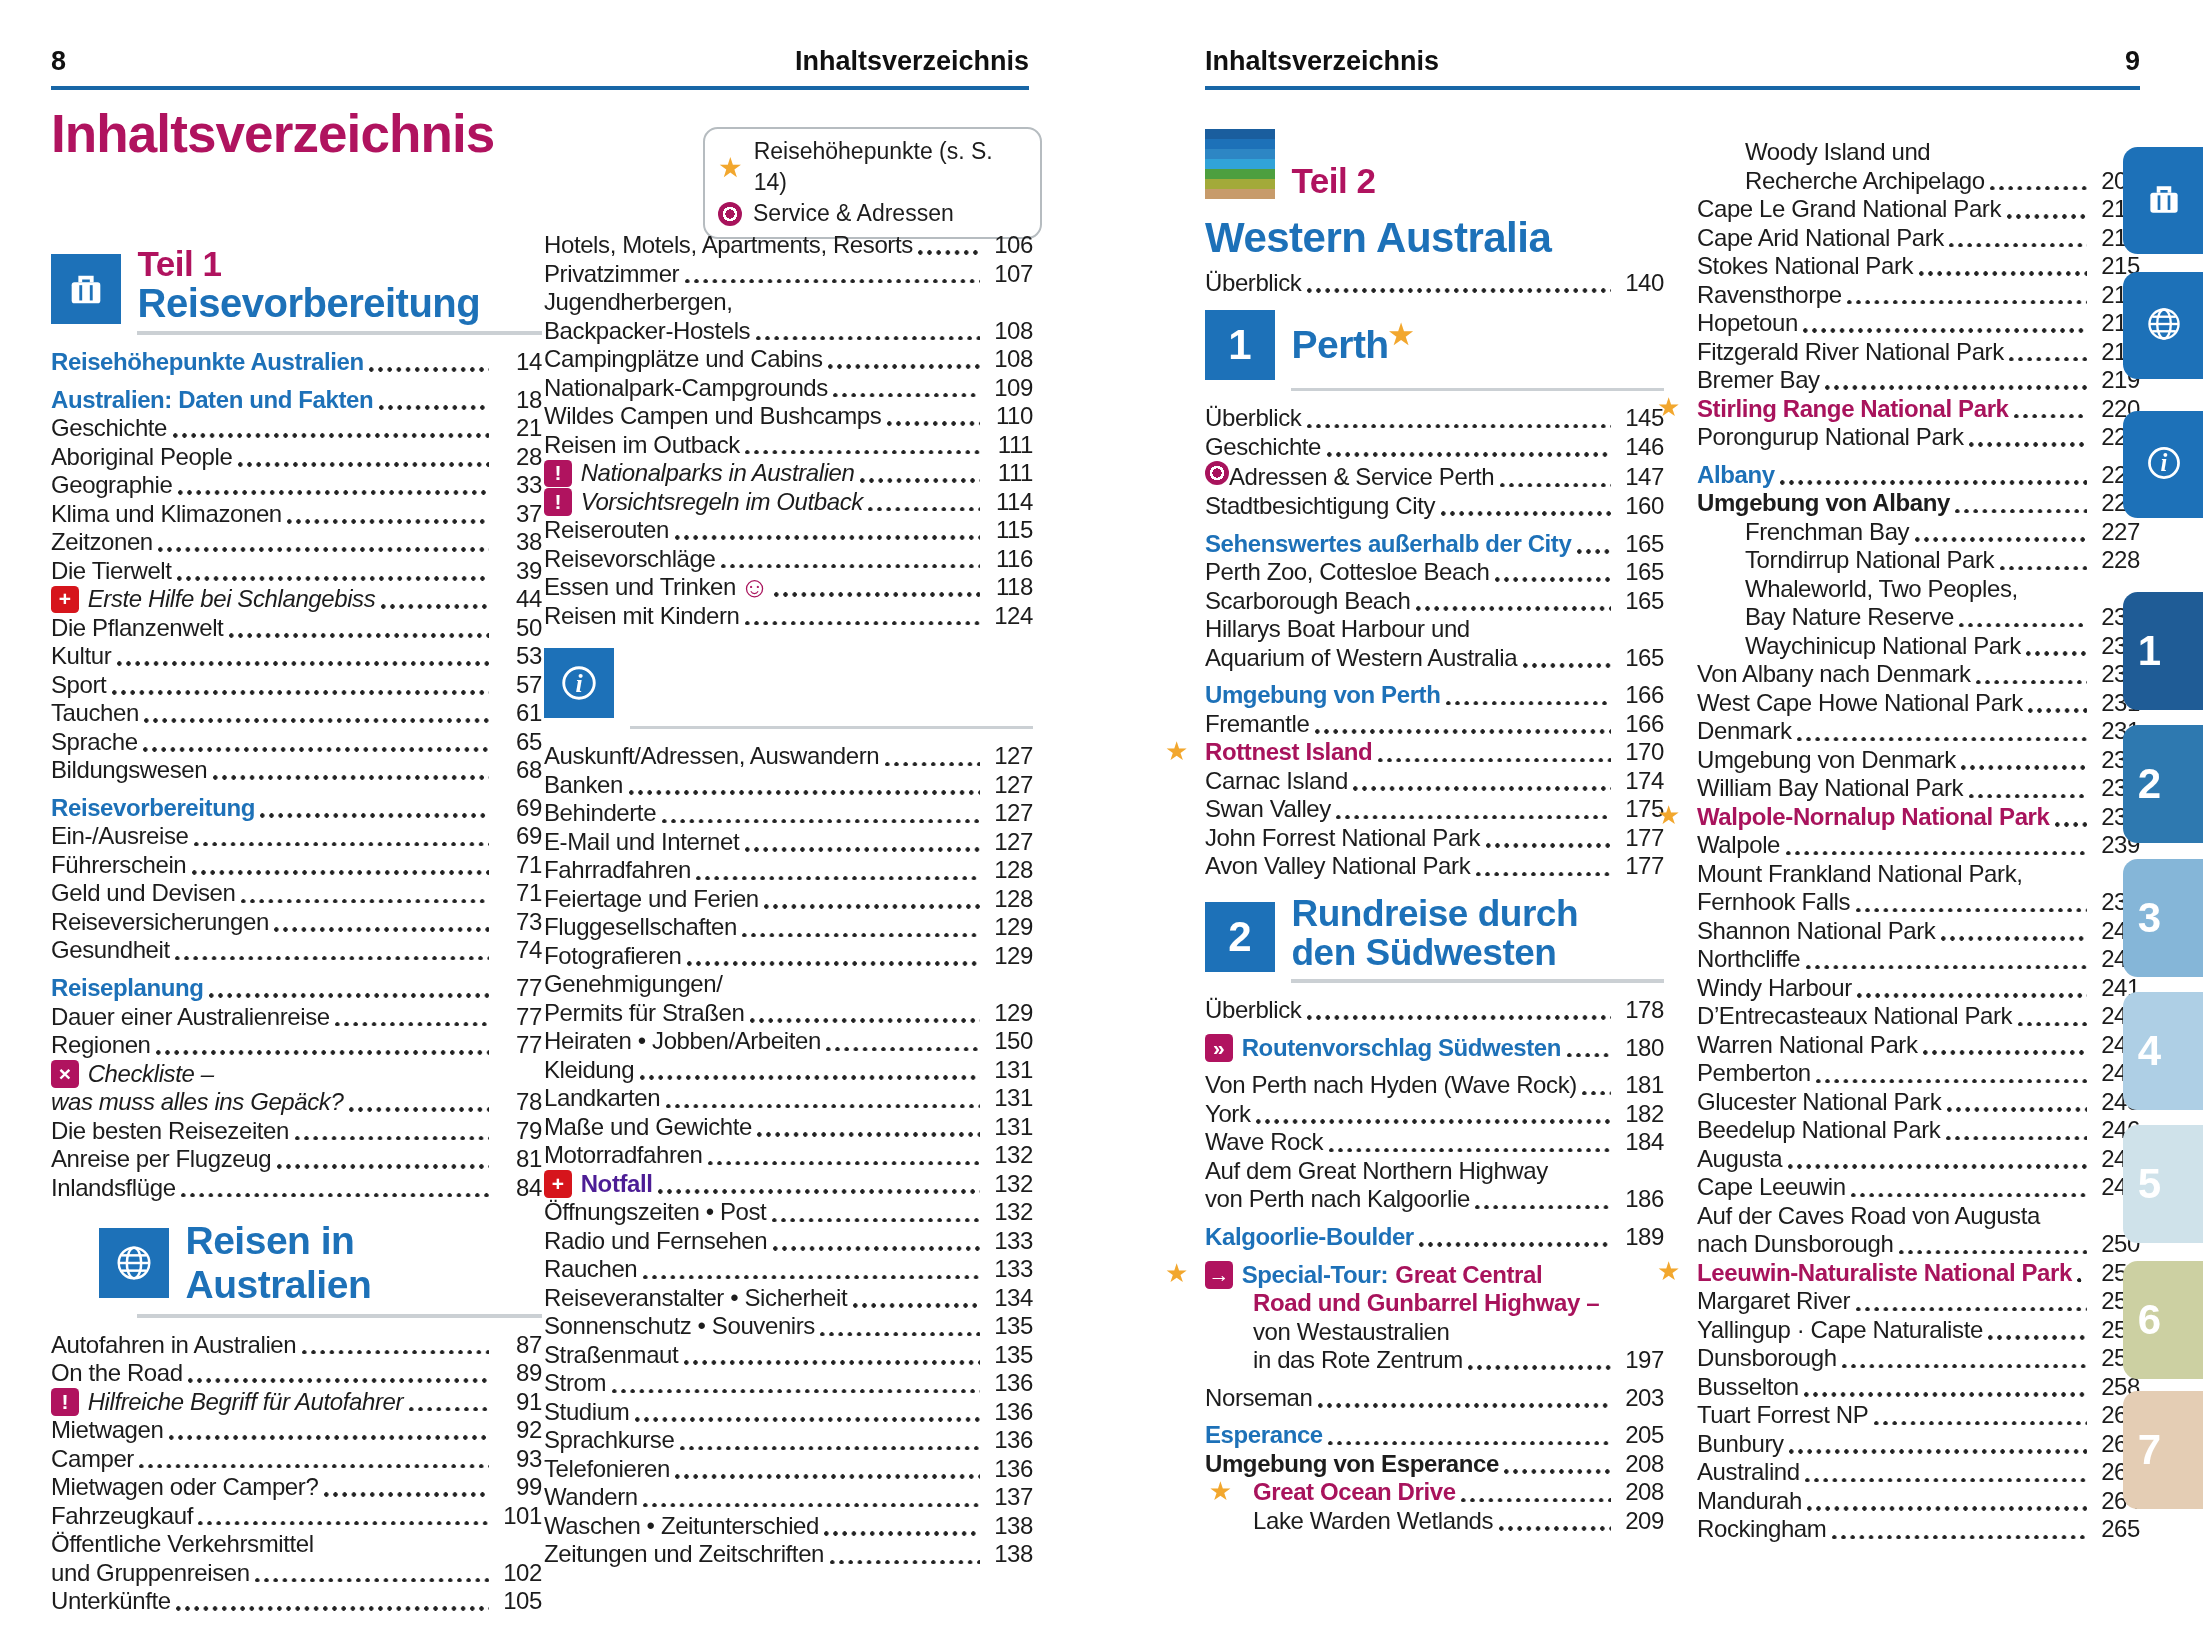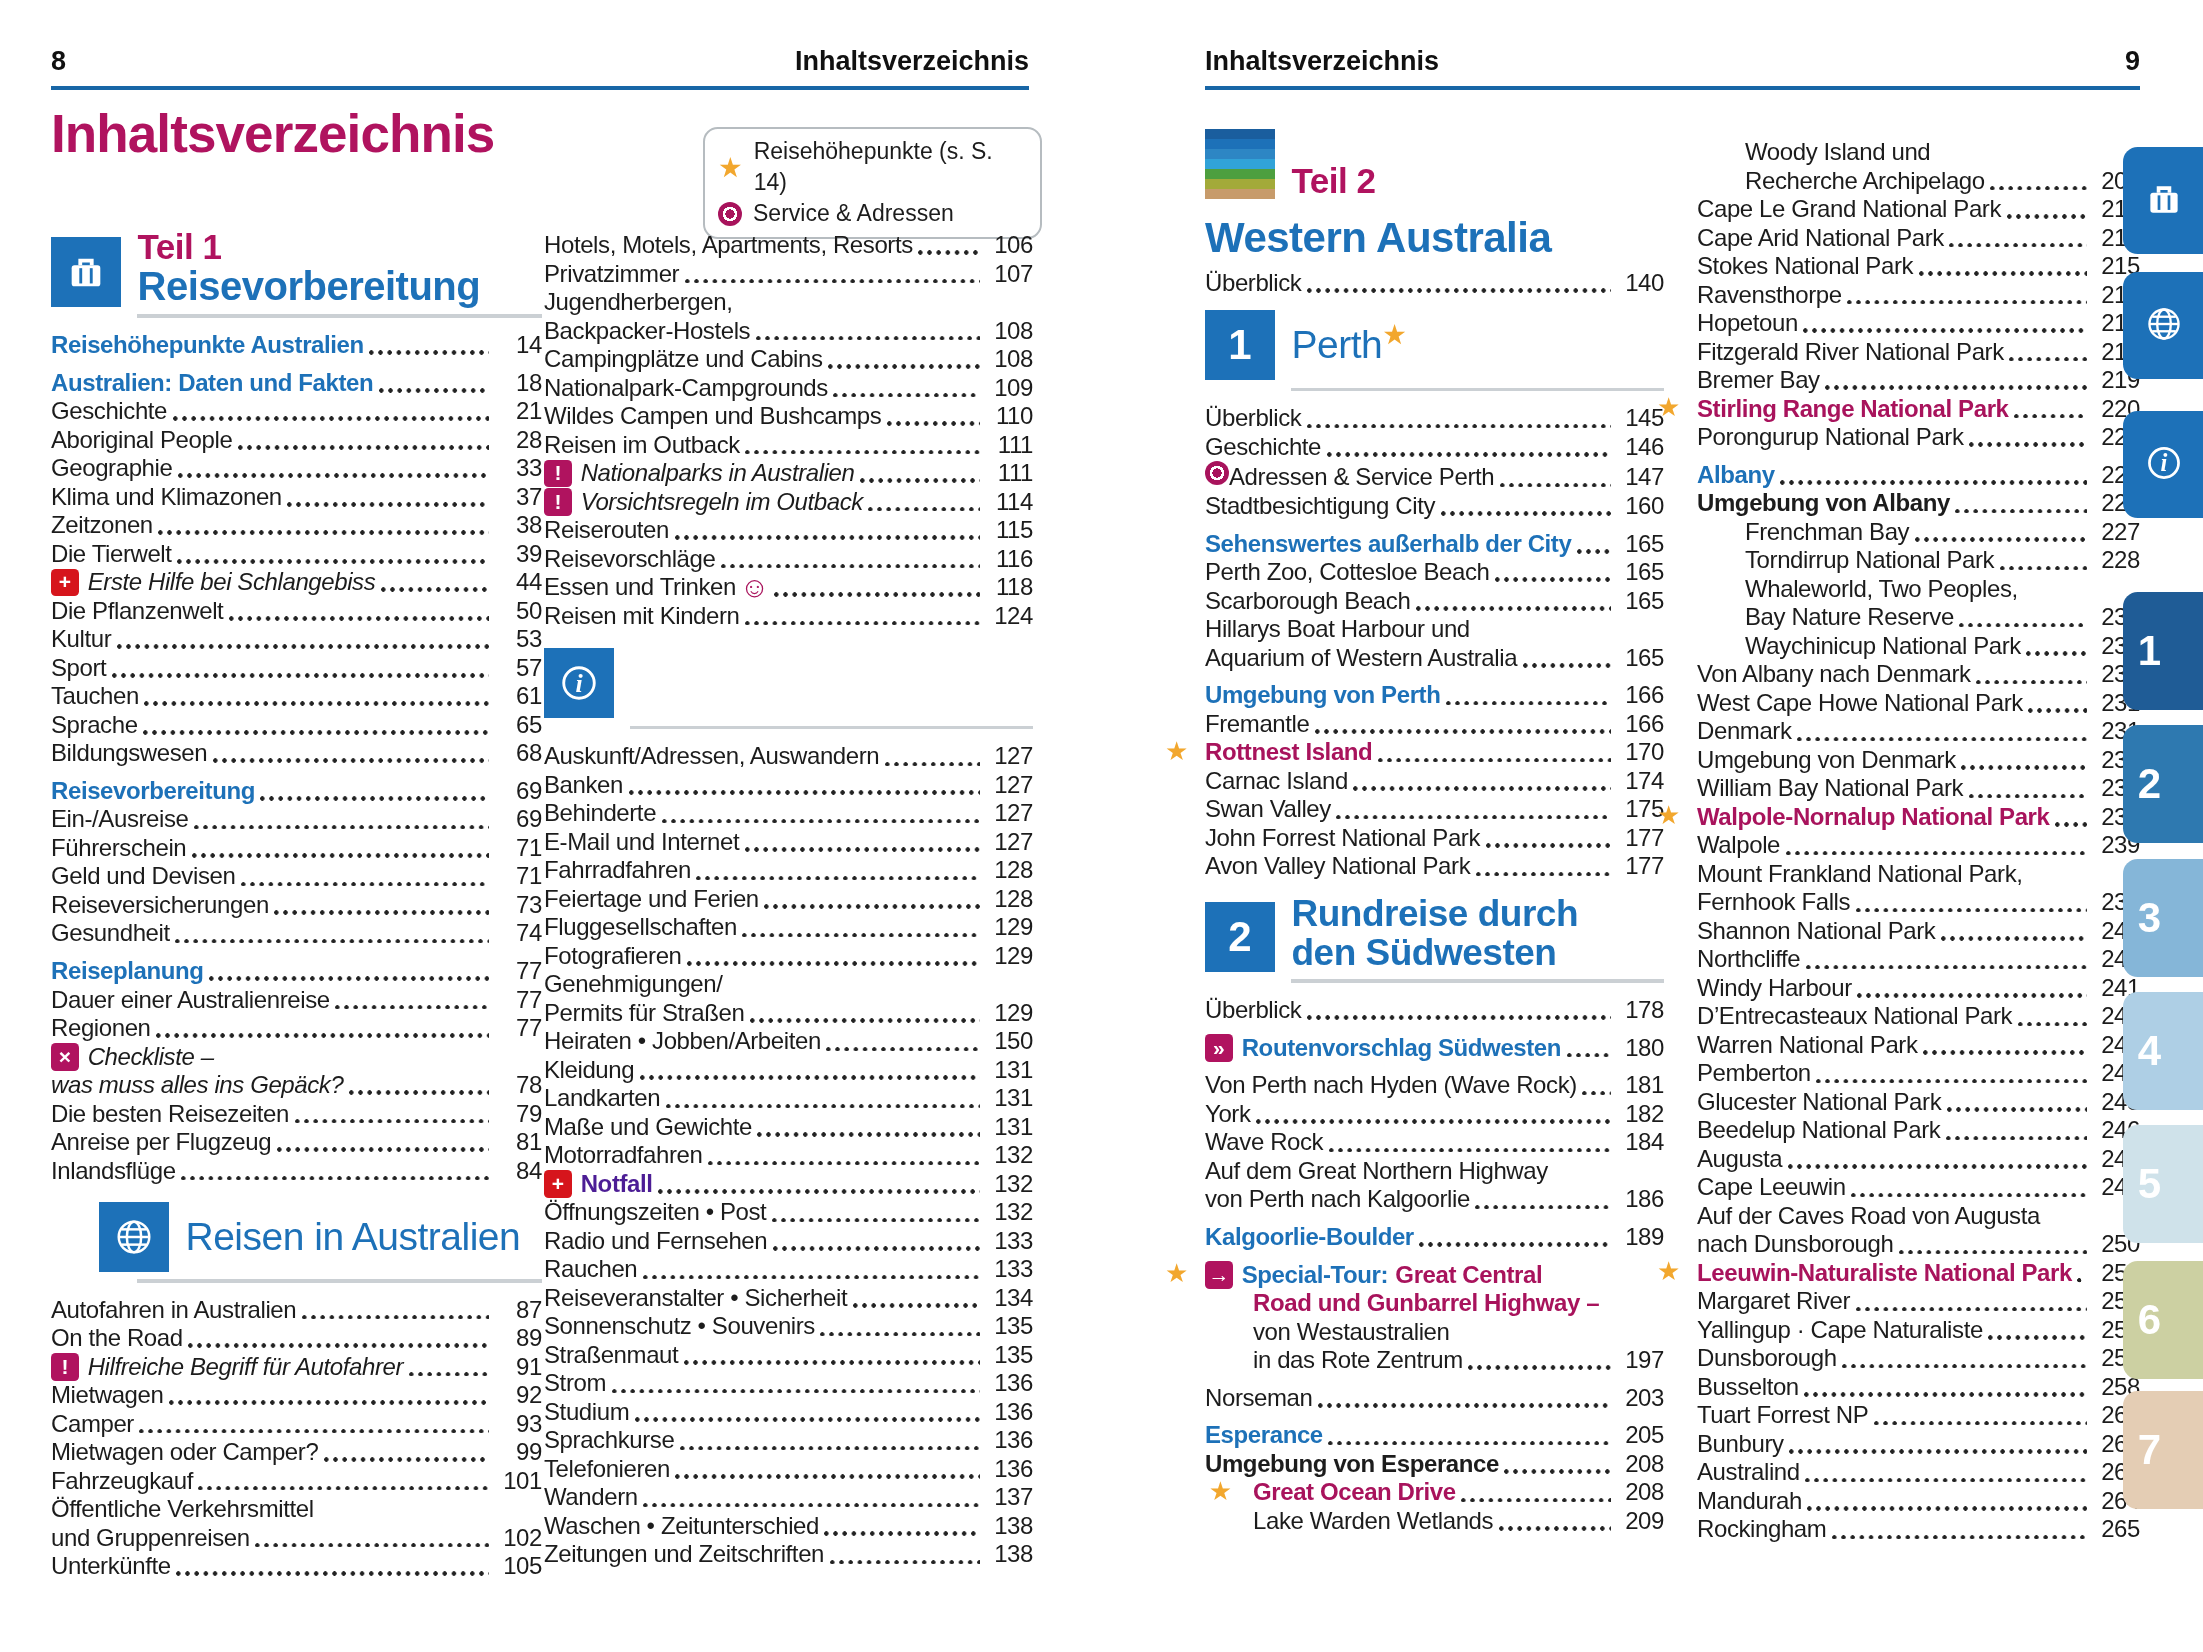--- a/index.html
+++ b/index.html
@@ -26,25 +26,25 @@
   .col{position:absolute;}
   .col1{left:51px;top:228px;width:491px;}
   .col2{left:544px;top:231px;width:489px;}
   .col3{left:1205px;top:129px;width:459px;}
   .col4{left:1697px;top:138px;width:443px;}
 
   
   .part{display:flex;align-items:flex-end;gap:16.5px;}
   .sq{width:70px;height:70px;background:#1d71b8;flex:0 0 auto;display:flex;align-items:center;justify-content:center;}
   .sq.num{color:#fff;font-size:42px;font-weight:bold;}
-  .part .l1{color:#b0135f;font-size:35px;font-weight:bold;line-height:37px;letter-spacing:-0.5px;}
+  .part .l1{color:#b0135f;font-size:35px;font-weight:bold;line-height:37px;letter-spacing:-0.5px;margin-top:17px;}
   .part .l2{color:#1d71b8;font-size:40px;font-weight:bold;line-height:42px;letter-spacing:-0.5px;}
   .part.mag .l2{color:#b0135f;}
   .chap{display:flex;align-items:center;gap:16.5px;margin-top:14.7px;}
-  .chap .ct{color:#1d71b8;font-size:39px;font-weight:normal;letter-spacing:-0.5px;}
+  .chap .ct{color:#1d71b8;font-size:39px;font-weight:bold;letter-spacing:-0.5px;}
   .rule{height:3.7px;background:#cbd0d4;margin:7.3px 0 13px 86px;}
   .wa-title{color:#1d71b8;font-size:42px;font-weight:bold;margin:14.7px 0 7.3px;letter-spacing:-0.5px;}
   .supstar{color:#f2a72e;font-size:27.5px;vertical-align:super;line-height:0;}
 
   
   .row{display:flex;align-items:baseline;line-height:28.5px;font-size:24px;position:relative;letter-spacing:-0.4px;}
   .row.gap{margin-top:9.2px;}
   .row.ind{padding-left:48px;}
   .lb{white-space:nowrap;}
   .lb2{white-space:nowrap;margin-left:7.3px;}

